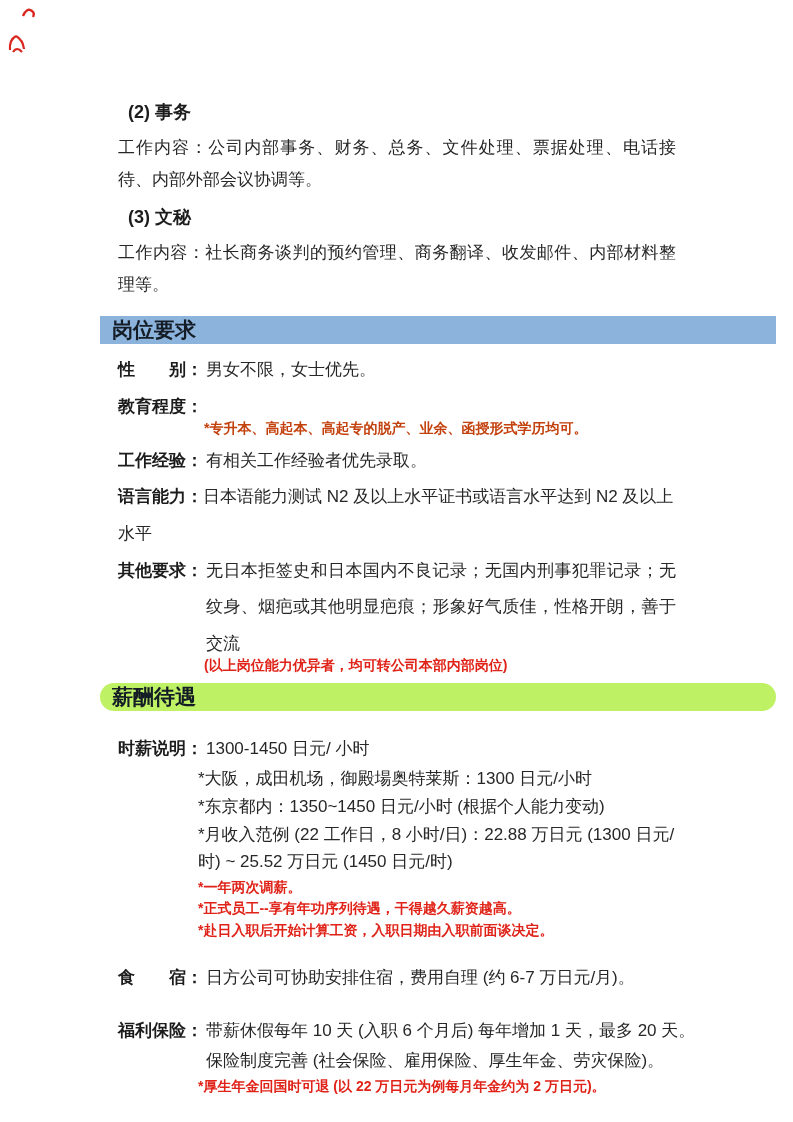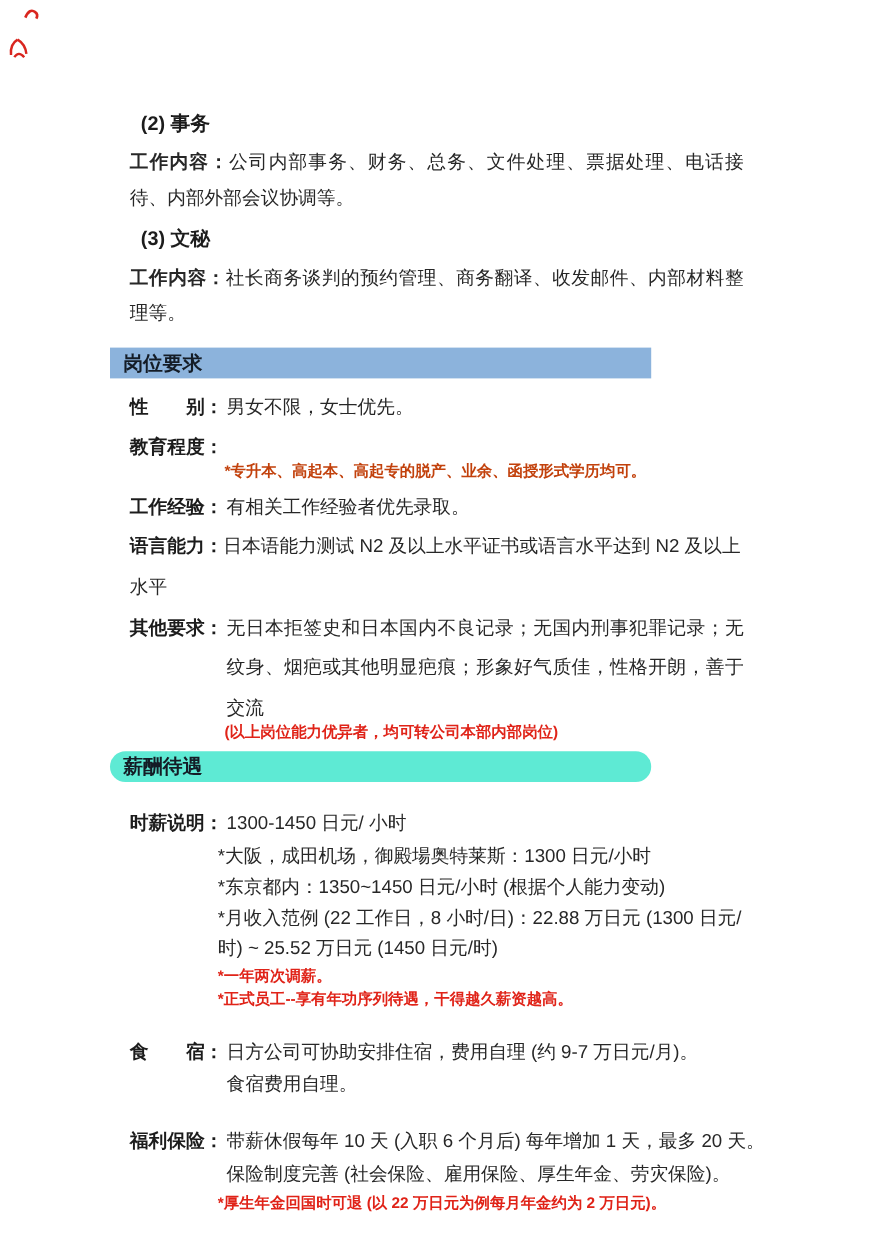--- a/index.html
+++ b/index.html
@@ -9,25 +9,25 @@
     background:#ffffff;
     overflow:hidden;
     font-family:"Liberation Sans","DejaVu Sans",sans-serif;
     color:#272727;
     font-size:17px;
   }
   .mark{position:absolute;}
   .content{position:absolute;left:118px;top:100px;width:558px;}
   .h-item{font-size:18px;font-weight:700;margin:0 0 8px 10px;line-height:1.35;color:#1c1c1c;}
   .para{line-height:1.85;margin:0 0 10px;text-align:justify;}
-  .plabel{font-weight:700;}
+  .plabel{font-weight:400;}
   .bar{
     box-sizing:border-box;
-    margin-left:-18px;width:492px;height:28px;line-height:28px;
-    padding-left:12px;font-weight:700;font-size:18px;color:#141c26;
+    margin-left:-18px;width:676px;height:28px;line-height:28px;
+    padding-left:12px;font-weight:700;font-size:21px;color:#141c26;
   }
   .bar1{margin-top:16px;}
   .bar2{margin-top:8px;}
   #req-rows{margin-top:8px;}
   #sal-rows{margin-top:8px;}
   .req-row{display:flex;line-height:2.15;}
   .req-row.flow{display:block;}
   .rlabel{flex:none;width:88px;font-weight:700;color:#1c1c1c;}
   .rlabel-inline{font-weight:700;color:#1c1c1c;}
   .rtext{flex:1;}
@@ -75,39 +75,39 @@
           <span class="rtext nowrap">有相关工作经验者优先录取。</span>
         </div>
         <div class="req-row flow"><span class="rlabel-inline">语言能力：</span><span>日本语能力测试 N2 及以上水平证书或语言水平达到 N2 及以上水平</span></div>
         <div class="req-row">
           <span class="rlabel">其他要求：</span>
           <span class="rtext just">无日本拒签史和日本国内不良记录；无国内刑事犯罪记录；无纹身、烟疤或其他明显疤痕；形象好气质佳，性格开朗，善于交流</span>
         </div>
         <div class="rnote" style="color: rgb(224, 35, 24);">(以上岗位能力优异者，均可转公司本部内部岗位)</div>
       </div>
 
-    <div class="bar bar2" style="background: #5eead4; border-radius: 14px;">薪酬待遇</div>
+    <div class="bar bar2" style="background: #bef264; border-radius: 14px;">薪酬待遇</div>
     <div id="sal-rows">
         <div class="sal-row">
           <div class="sal-head">
             <span class="rlabel">时薪说明：</span>
             <span class="rtext nowrap">1300-1450 日元/ 小时</span>
           </div>
           <div class="sub black star">*大阪，成田机场，御殿場奥特莱斯：1300 日元/小时</div>
           <div class="sub black star">*东京都内：1350~1450 日元/小时 (根据个人能力变动)</div>
           <div class="sub black star">*月收入范例 (22 工作日，8 小时/日)：22.88 万日元 (1300 日元/时) ~ 25.52 万日元 (1450 日元/时)</div>
           <div class="sub red star" style="color: rgb(224, 35, 24);">*一年两次调薪。</div>
           <div class="sub red star" style="color: rgb(224, 35, 24);">*正式员工--享有年功序列待遇，干得越久薪资越高。</div>
+          <div class="sub red star" style="color: rgb(224, 35, 24);">*赴日入职后开始计算工资，入职日期由入职前面谈决定。</div>
         </div>
         <div class="sal-row">
           <div class="sal-head">
             <span class="rlabel">食　　宿：</span>
-            <span class="rtext nowrap">日方公司可协助安排住宿，费用自理 (约 9-7 万日元/月)。</span>
+            <span class="rtext nowrap">日方公司可协助安排住宿，费用自理 (约 6-7 万日元/月)。</span>
           </div>
-          <div class="sub black">食宿费用自理。</div>
         </div>
         <div class="sal-row">
           <div class="sal-head">
             <span class="rlabel">福利保险：</span>
             <span class="rtext nowrap">带薪休假每年 10 天 (入职 6 个月后) 每年增加 1 天，最多 20 天。</span>
           </div>
           <div class="sub black">保险制度完善 (社会保险、雇用保险、厚生年金、劳灾保险)。</div>
           <div class="sub red star" style="color: rgb(224, 35, 24);">*厚生年金回国时可退 (以 22 万日元为例每月年金约为 2 万日元)。</div>
         </div>
       </div>

